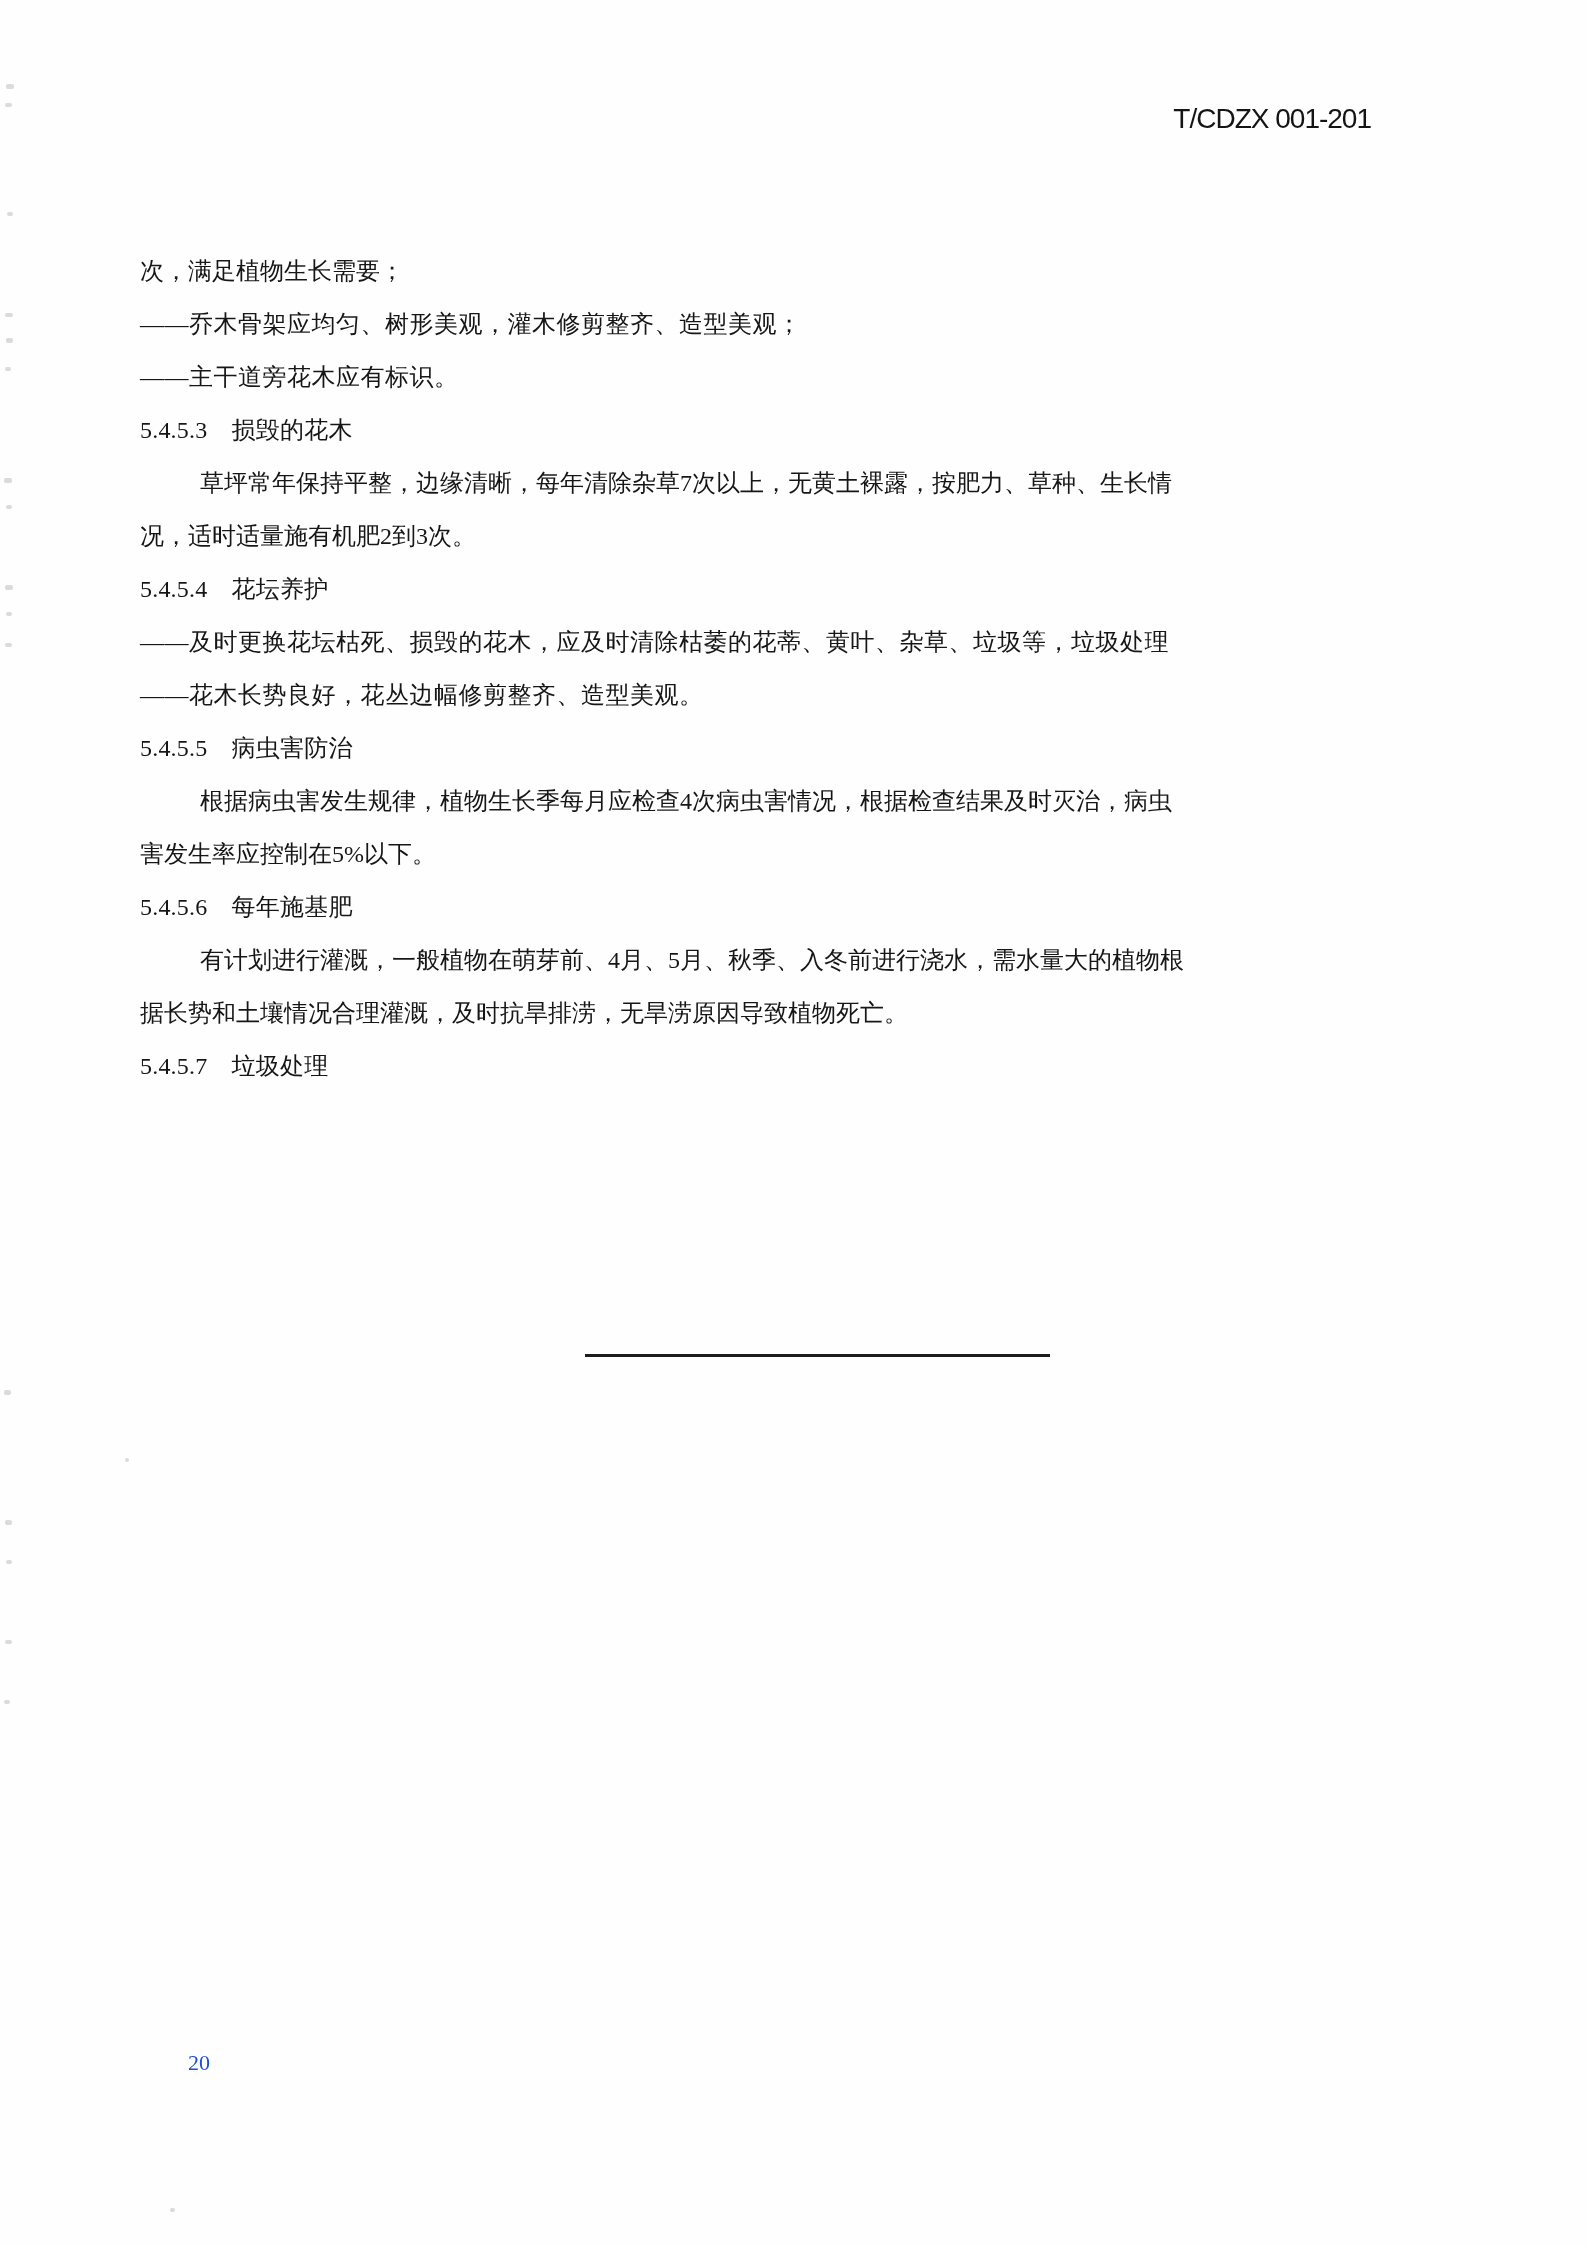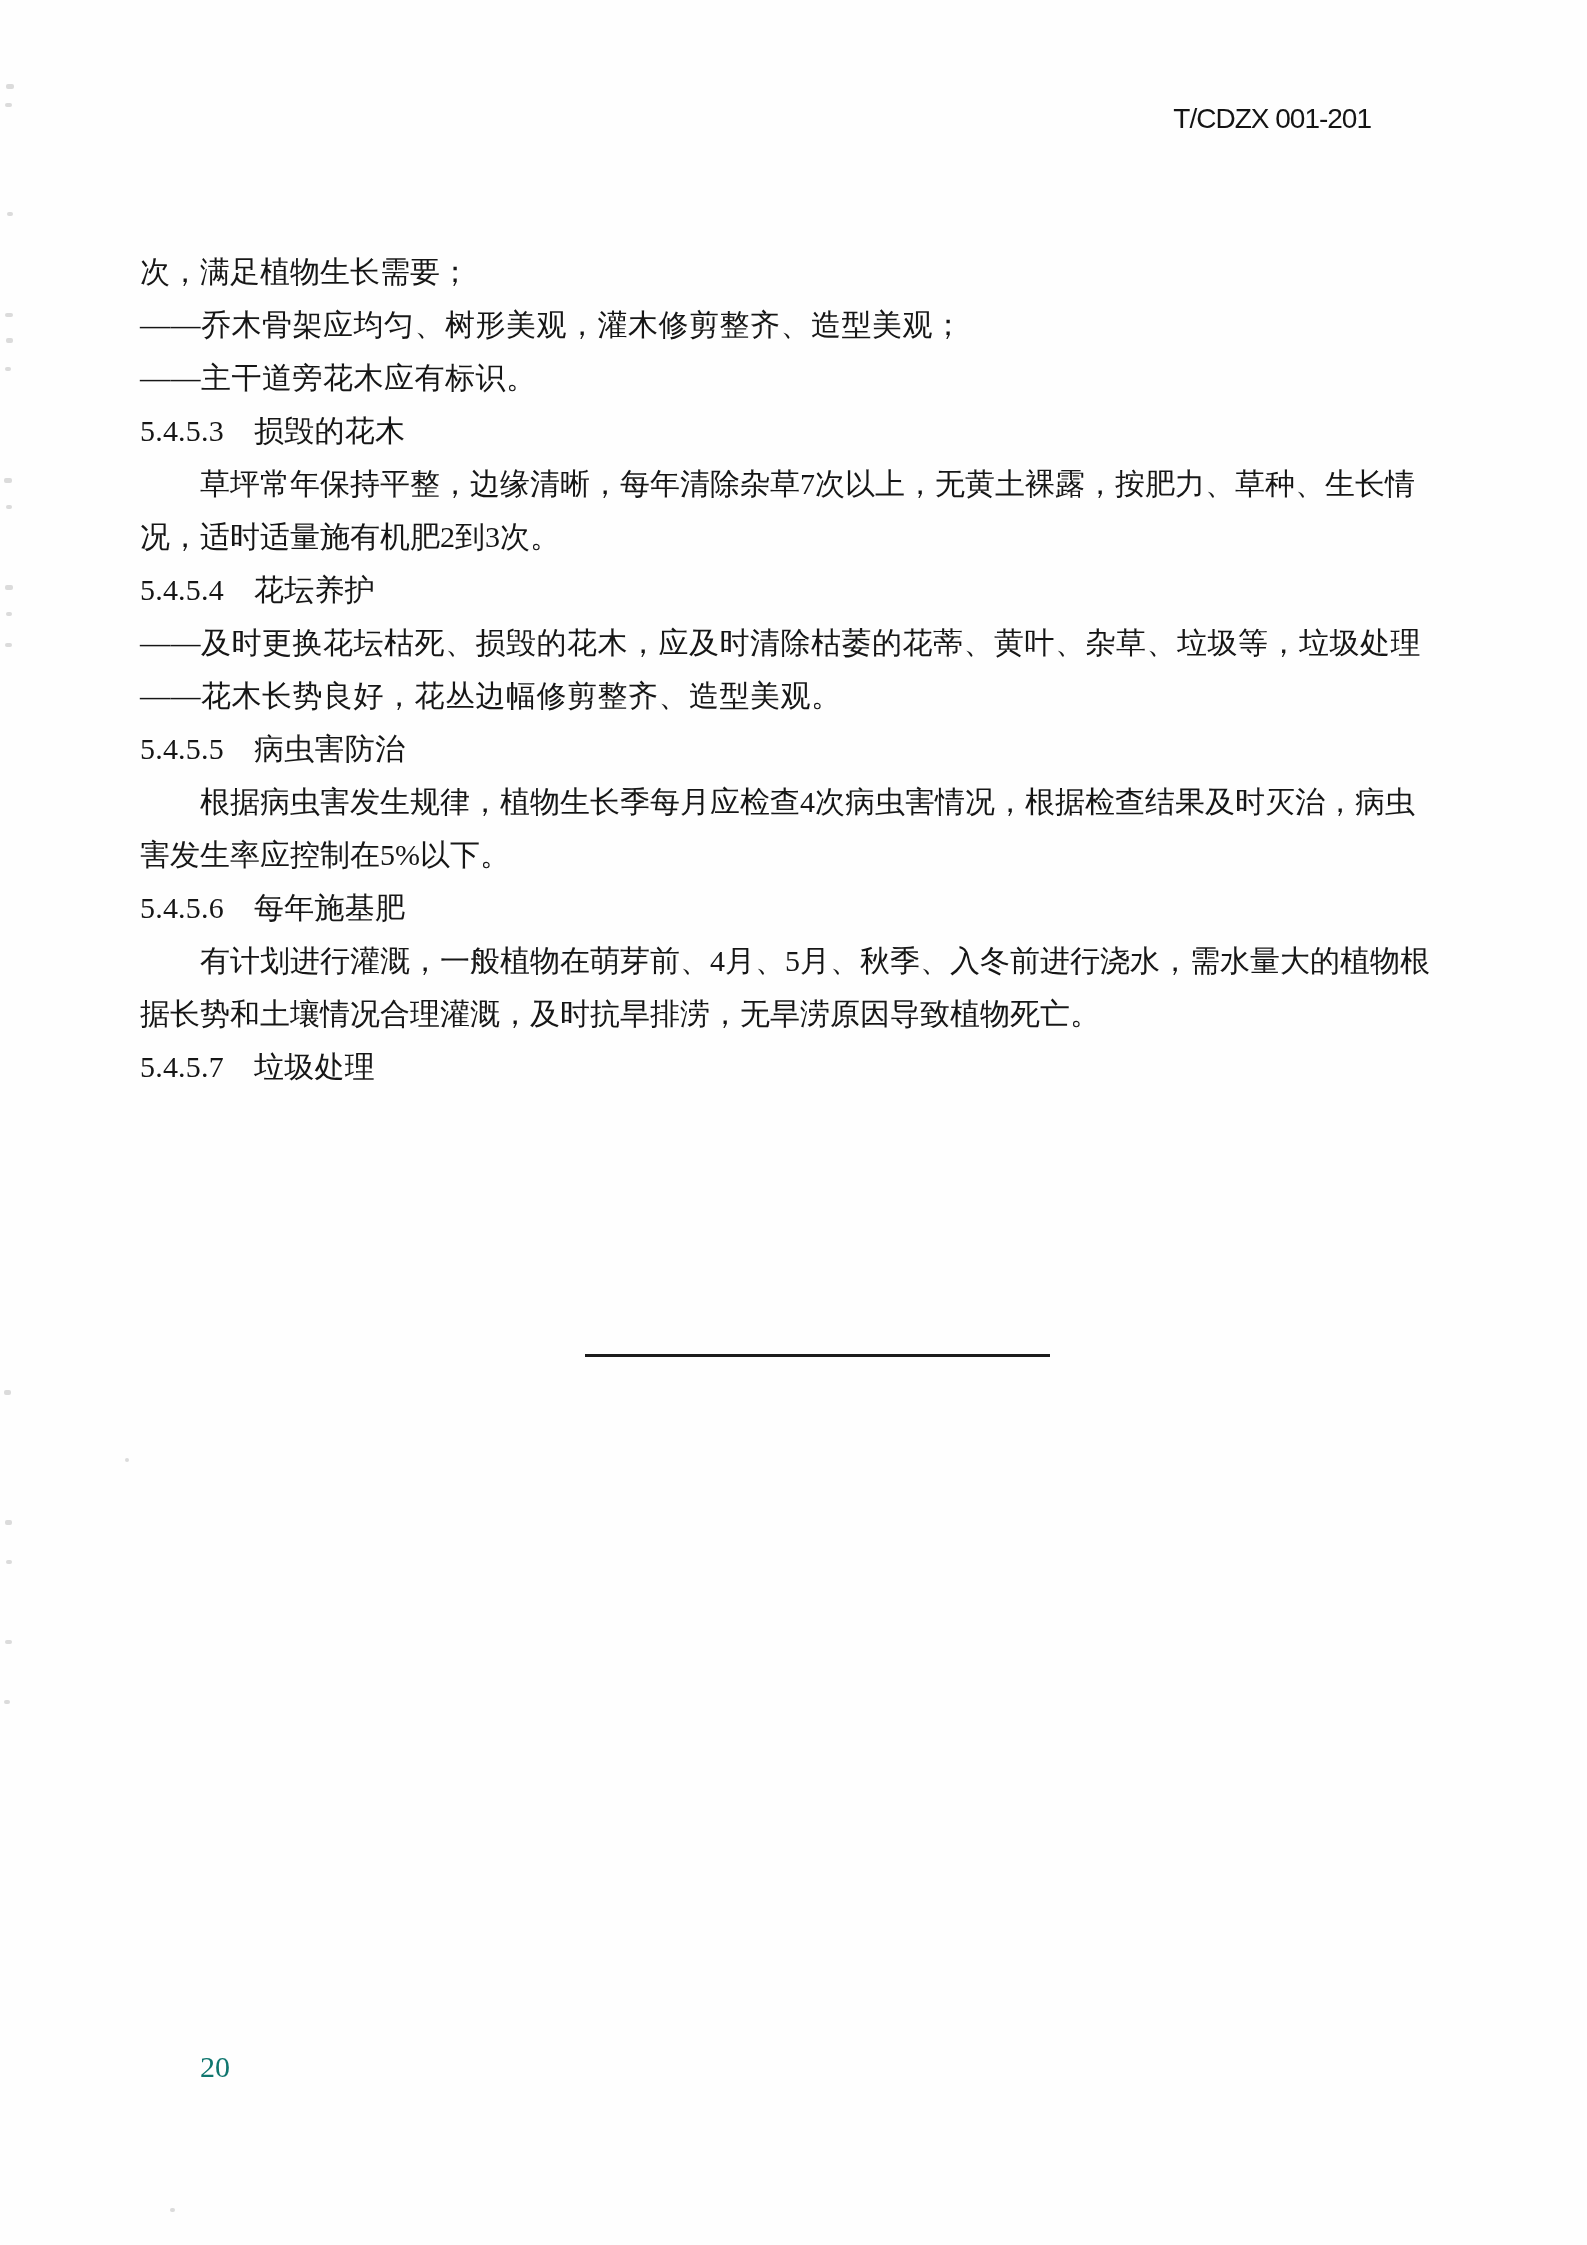--- a/index.html
+++ b/index.html
@@ -33,21 +33,21 @@
   }
   .doc-lines {
     position: absolute;
     top: 245px;
     left: 140px;
     right: 130px;
   }
   .line {
     height: 53px;
     line-height: 53px;
-    font-size: 30px;
+    font-size: 24px;
     white-space: pre;
     color: #161616;
   }
   .line.first {
     padding-left: 60px;   
   }
   .line.hang {
     letter-spacing: 0.5px;
   }
   .line.heading {
@@ -57,23 +57,23 @@
     position: absolute;
     top: 1354px;
     left: 585px;
     width: 465px;
     height: 3px;
     background: #1c1c1c;
   }
   .page-number {
     position: absolute;
     top: 2050px;
-    left: 200px;
-    font-size: 30px;
-    color: #0f766e;
+    left: 188px;
+    font-size: 22px;
+    color: #1d4ed8;
   }
   
   .scan-artifact {
     position: absolute;
     background: #bdbdbd;
     opacity: 0.55;
     border-radius: 2px;
   }
 </style>
 </head>

